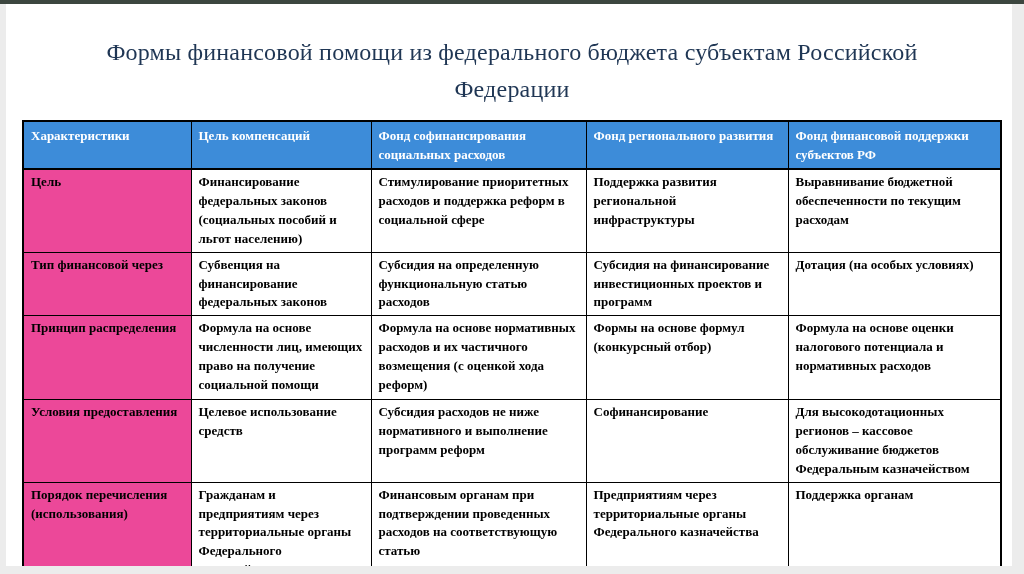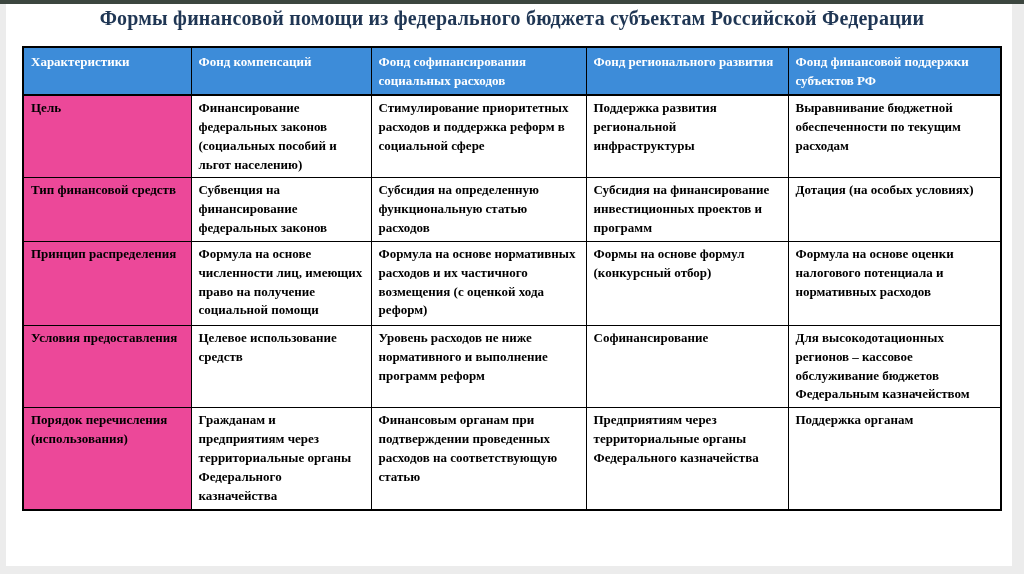--- a/index.html
+++ b/index.html
@@ -30,24 +30,24 @@
     width: 12px;
     background: #ececec;
   }
   .bottom-strip {
     position: absolute;
     bottom: 0; left: 0; right: 0;
     height: 8px;
     background: #ececec;
   }
   .page-title {
-    margin: 3px 70px 12px 70px;
+    margin: 34px 70px 12px 70px;
     text-align: center;
-    font-size: 20px;
-    font-weight: bold;
+    font-size: 24px;
+    font-weight: normal;
     line-height: 1.55;
     color: #1f3654;
     letter-spacing: 0.2px;
   }
   table.main-table {
     border-collapse: collapse;
     margin-left: 22px;
     width: 978px;
     table-layout: fixed;
     font-size: 13px;
@@ -95,52 +95,52 @@
   <colgroup>
     <col style="width:168px">
     <col style="width:180px">
     <col style="width:215px">
     <col style="width:202px">
     <col style="width:213px">
   </colgroup>
   <thead>
     <tr>
       <th>Характеристики</th>
-      <th>Фонд компенсаций</th>
+      <th>Цель компенсаций</th>
       <th>Фонд софинансирования социальных расходов</th>
       <th>Фонд регионального развития</th>
       <th>Фонд финансовой поддержки субъектов РФ</th>
     </tr>
   </thead>
   <tbody>
       <tr>
         <td class="label-cell">Цель</td>
         <td>Финансирование федеральных законов (социальных пособий и льгот населению)</td>
         <td>Стимулирование приоритетных расходов и поддержка реформ в социальной сфере</td>
         <td>Поддержка развития региональной инфраструктуры</td>
         <td>Выравнивание бюджетной обеспеченности по текущим расходам</td>
       </tr>
       <tr>
-        <td class="label-cell">Тип финансовой средств</td>
+        <td class="label-cell">Тип финансовой через</td>
         <td>Субвенция на финансирование федеральных законов</td>
         <td>Субсидия на определенную функциональную статью расходов</td>
         <td>Субсидия на финансирование инвестиционных проектов и программ</td>
         <td>Дотация (на особых условиях)</td>
       </tr>
       <tr>
         <td class="label-cell">Принцип распределения</td>
         <td>Формула на основе численности лиц, имеющих право на получение социальной помощи</td>
         <td>Формула на основе нормативных расходов и их частичного возмещения (с оценкой хода реформ)</td>
         <td>Формы на основе формул (конкурсный отбор)</td>
         <td>Формула на основе оценки налогового потенциала и нормативных расходов</td>
       </tr>
       <tr>
         <td class="label-cell">Условия предоставления</td>
         <td>Целевое использование средств</td>
-        <td>Уровень расходов не ниже нормативного и выполнение программ реформ</td>
+        <td>Субсидия расходов не ниже нормативного и выполнение программ реформ</td>
         <td>Софинансирование</td>
         <td>Для высокодотационных регионов – кассовое обслуживание бюджетов Федеральным казначейством</td>
       </tr>
       <tr>
         <td class="label-cell">Порядок перечисления (использования)</td>
         <td>Гражданам и предприятиям через территориальные органы Федерального казначейства</td>
         <td>Финансовым органам при подтверждении проведенных расходов на соответствующую статью</td>
         <td>Предприятиям через территориальные органы Федерального казначейства</td>
         <td>Поддержка органам</td>
       </tr>

